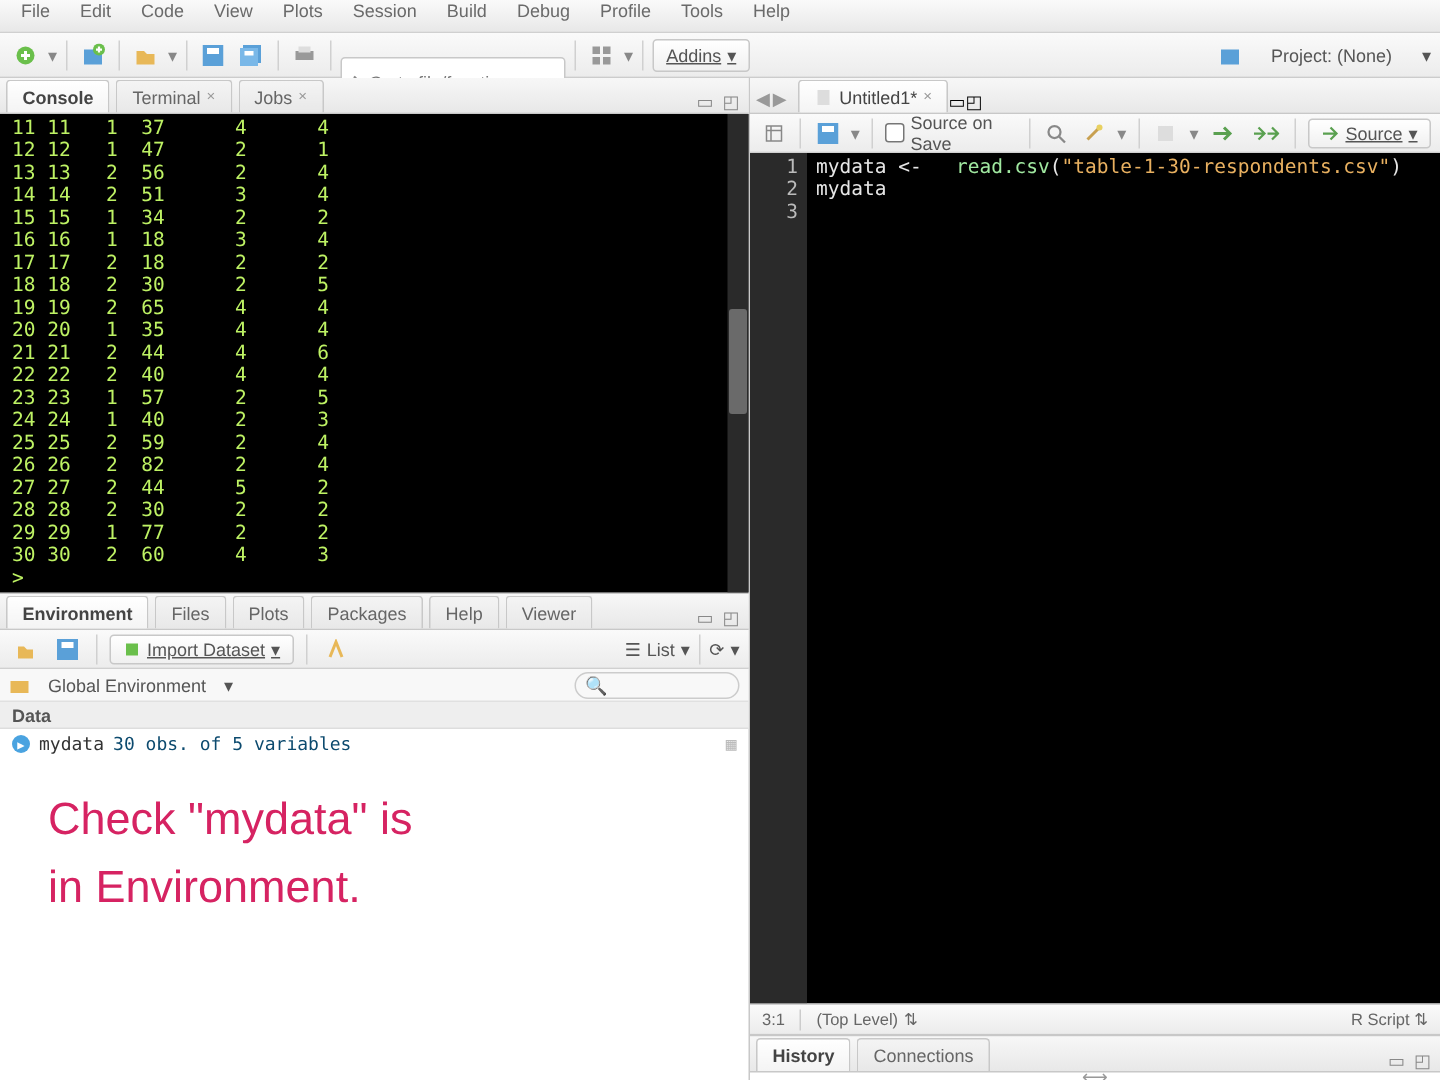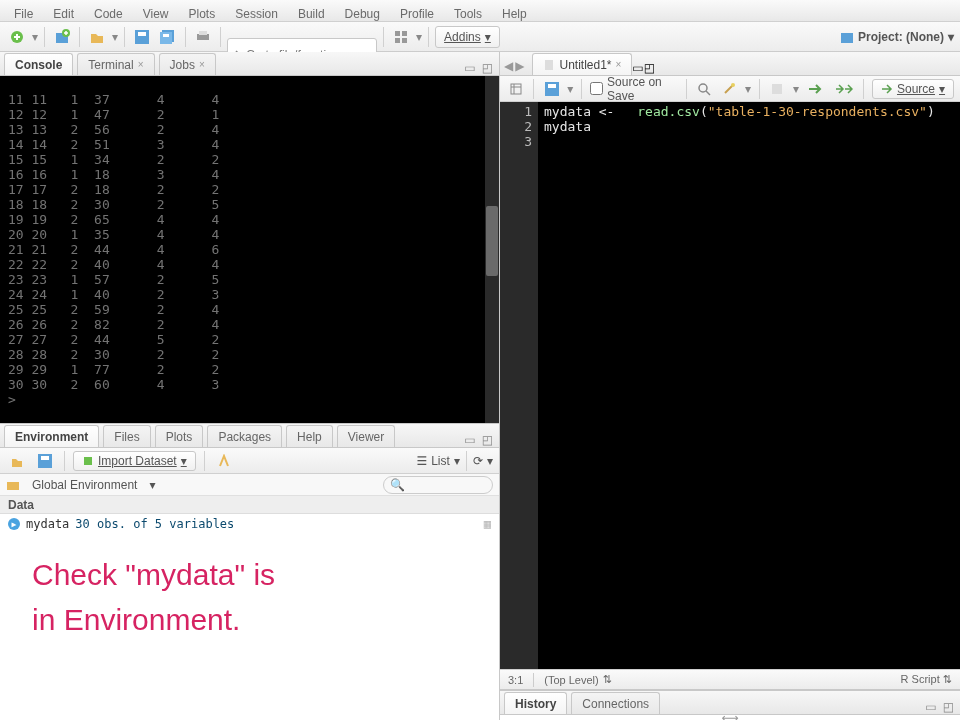--- a/index.html
+++ b/index.html
@@ -1,46 +1,46 @@
 <!DOCTYPE html>
 <html><head>
 <meta charset="utf-8">
 <style>
 * { box-sizing: border-box; margin: 0; padding: 0; }
 html, body { width: 960px; height: 720px; font-family: "Segoe UI", Arial, sans-serif; font-size: 12px; background: #fff; overflow: hidden; }
 
 
-.menubar { height: 22px; background: linear-gradient(#fafafa,#e8e8e8); border-bottom: 1px solid #d0d0d0; display: flex; align-items: flex-end; padding: 0 4px; color: #6a6a6a; }
+.menubar { height: 22px; background: linear-gradient(#fafafa,#e8e8e8); border-bottom: 1px solid #d0d0d0; display: flex; align-items: flex-start; padding: 0 4px; color: #6a6a6a; }
 .menubar span { padding: 0 10px; cursor: default; }
 
 
 .maintoolbar { height: 30px; background: linear-gradient(#fafafa,#ececec); border-bottom: 1px solid #ccc; display: flex; align-items: center; padding: 0 6px; gap: 4px; }
 .tbtn { width: 22px; height: 22px; display: inline-flex; align-items: center; justify-content: center; border: 1px solid transparent; border-radius: 3px; }
 .sep { width: 1px; height: 20px; background: #d0d0d0; margin: 0 2px; }
 .goto { flex: 0 0 150px; height: 33px; border: 1px solid #c8c8c8; background: #fff; border-radius: 3px; display: flex; align-items: center; padding: 0 2px; color: #777; gap: 4px; margin-top: 36px; }
 .addins { height: 22px; border: 1px solid #c8c8c8; background: linear-gradient(#fff,#f0f0f0); border-radius: 3px; display: flex; align-items: center; padding: 0 8px; color: #555; gap: 4px; text-decoration: underline; }
-.projlabel { margin-left: auto; color: #555; display: flex; align-items: flex-end; gap: 4px; font-weight: bold; }
+.projlabel { margin-left: auto; color: #555; display: flex; align-items: flex-end; gap: 20px; }
 
 
 .layout { display: flex; height: calc(720px - 52px); }
 .leftcol { width: 500px; display: flex; flex-direction: column; border-right: 1px solid #c8c8c8; }
 .rightcol { flex: 1; display: flex; flex-direction: column; }
 
 
 .tabstrip { height: 24px; background: linear-gradient(#f7f7f7,#e8e8e8); border-bottom: 1px solid #c8c8c8; display: flex; align-items: flex-end; position: relative; }
 .tab { height: 22px; padding: 0 10px; border: 1px solid #c8c8c8; border-bottom: none; border-radius: 3px 3px 0 0; background: linear-gradient(#fff,#f4f4f4); margin-left: 4px; display: flex; align-items: center; gap: 4px; color: #444; }
 .tab.inactive { background: linear-gradient(#f4f4f4,#e8e8e8); color: #666; }
 .tab .x { color: #999; font-size: 10px; }
 .tabstrip .winctl { margin-left: auto; margin-right: 6px; display: flex; gap: 6px; color: #888; }
 
 
 .consolepane { flex: 0 0 330px; display: flex; flex-direction: column; border-bottom: 1px solid #c8c8c8; }
 .consolepath { height: 20px; background: #f4f4f4; border-bottom: 1px solid #d8d8d8; color: #666; padding: 0 8px; display: flex; align-items: center; position: relative; }
 .consolepath .brush { position: absolute; right: 8px; color: #999; }
-.consolebody { flex: 1; background: #000; color: #737373; font-family: "Consolas","Menlo",monospace; font-size: 13px; padding: 16px 8px; overflow: hidden; position: relative; }
+.consolebody { flex: 1; background: #000; color: #bef264; font-family: "Consolas","Menlo",monospace; font-size: 13px; padding: 2px 8px; overflow: hidden; position: relative; }
 .consolebody pre { white-space: pre; line-height: 15px; }
 .consolebody .scrollbar { position: absolute; right: 0; top: 0; bottom: 0; width: 14px; background: #2a2a2a; }
 .consolebody .thumb { position: absolute; right: 1px; width: 12px; top: 130px; height: 70px; background: #6a6a6a; border-radius: 2px; }
 
 
 .envpane { flex: 1; display: flex; flex-direction: column; border-radius: 12px; }
 .envtool { height: 26px; background: linear-gradient(#fafafa,#ececec); border-bottom: 1px solid #d0d0d0; display: flex; align-items: center; padding: 0 6px; gap: 6px; }
 .envtool .list { margin-left: auto; display: flex; align-items: center; gap: 4px; color: #555; }
 .envscope { height: 22px; background: #f8f8f8; border-bottom: 1px solid #e0e0e0; display: flex; align-items: center; padding: 0 6px; gap: 12px; color: #555; }
 .envscope .search { margin-left: auto; width: 110px; height: 18px; border: 1px solid #ccc; border-radius: 10px; display: flex; align-items: center; padding: 0 6px; color: #aaa; }

